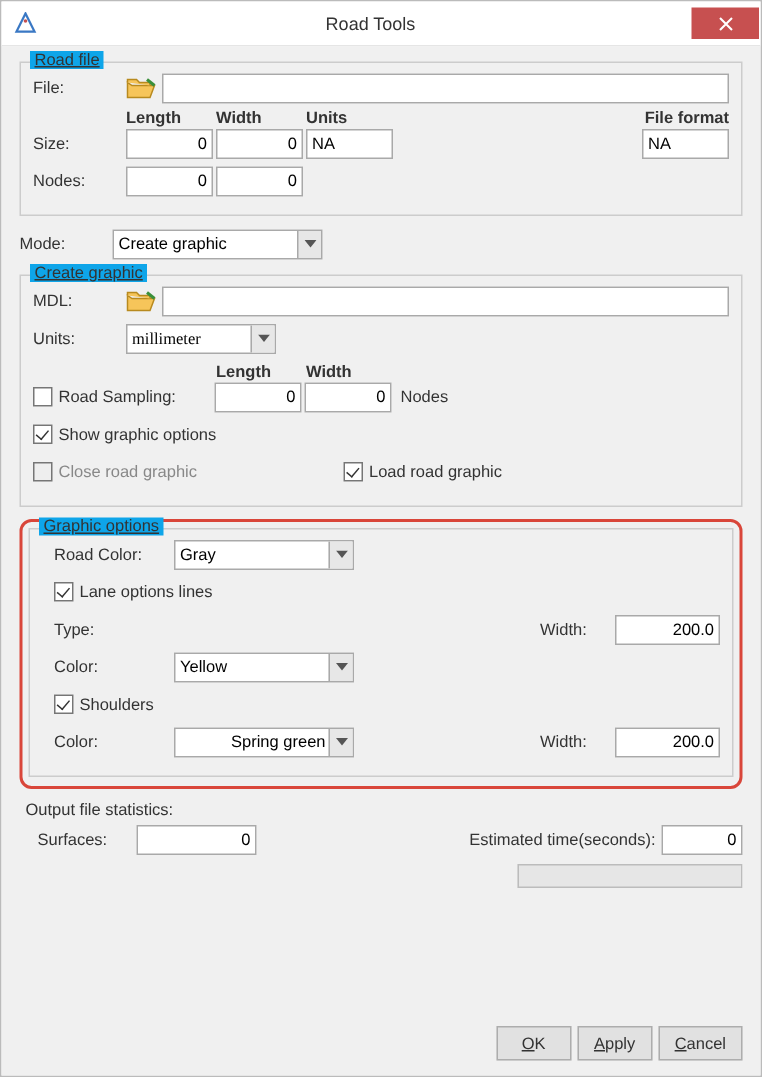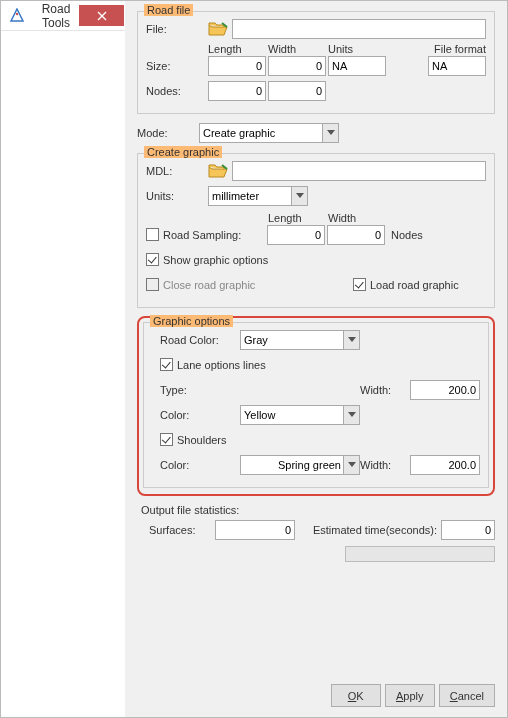--- a/index.html
+++ b/index.html
@@ -1,34 +1,34 @@
 <!DOCTYPE html>
 <html><head>
 <meta charset="utf-8">
 <style>
   * { box-sizing: border-box; font-family: "Segoe UI", Tahoma, sans-serif; font-size: 11px; }
   body { margin: 0; background: #fff; }
-  .window { width: 508px; height: 718px; border: 1px solid #bbb; background: #fff; display: flex; flex-direction: row; }
+  .window { width: 508px; height: 718px; border: 1px solid #bbb; background: #fff; display: flex; flex-direction: column; }
   .titlebar { height: 30px; background: #fff; display: flex; align-items: center; border-bottom: 1px solid #e5e5e5; }
   .app-icon { width: 16px; height: 16px; margin: 0 8px; }
   .title { flex: 1; text-align: center; color: #333; font-size: 12px; }
   .close-btn { width: 45px; height: 21px; background: #c75050; color: #fff; display: flex; align-items: center; justify-content: center; margin-right: 1px; margin-top:0; }
   .close-btn svg { width:10px; height:10px; }
   .body { flex: 1; padding: 10px 12px 10px 12px; background: #f0f0f0; position: relative; }
   .fieldset { border: 1px solid #ccc; padding: 6px 8px 8px 8px; margin-bottom: 8px; position: relative; }
-  .legend { position: absolute; top: -8px; left: 6px; background: #fdba74; padding: 0 3px; color: #333; }
+  .legend { position: absolute; top: -8px; left: 6px; background: #0ea5e9; padding: 0 3px; color: #333; text-decoration: underline; }
   .row { display: flex; align-items: center; margin-bottom: 4px; min-height: 21px; }
   .lbl { color: #333; }
   .lbl.disabled { color: #888; }
   .col-label { width: 62px; }
   .input-text { height: 20px; border: 1px solid #a9a9a9; background: #fff; padding: 0 3px; }
   .input-num { width: 58px; text-align: right; }
   .folder-icon { width: 20px; height: 18px; display:inline-flex; align-items:center; justify-content:center; margin-right:4px; }
   .hdr-row { display: flex; margin-left: 62px; }
-  .hdr-cell { color: #333; }
+  .hdr-cell { color: #333; font-weight: bold; }
   .select-wrap { position: relative; display: inline-block; }
   .select-wrap .input-text { padding-right: 18px; }
   .select-btn { position: absolute; right: 1px; top: 1px; width: 16px; height: 18px; background: #e7e7e7; border-left: 1px solid #a9a9a9; display:flex; align-items:center; justify-content:center; }
   .cb { width: 13px; height: 13px; border: 1px solid #767676; background: #fff; display: inline-flex; align-items:center; justify-content:center; margin-right: 4px; flex-shrink:0; }
   .cb.checked::after { content:""; width:7px; height:4px; border-left:1.5px solid #333; border-bottom:1.5px solid #333; transform: rotate(-50deg) translate(0px,-1px); }
   .cb.disabled { background:#eee; }
   .highlight-box { border: 2px solid #d9463a; border-radius: 8px; padding: 4px 4px 6px 4px; margin-bottom: 8px; }
   .stats-row { display:flex; align-items:center; margin-top:4px; }
   .progress { height: 16px; width: 150px; border:1px solid #bcbcbc; background: #e6e6e6; float:right; margin-top:6px; }
   .button-row { position:absolute; bottom:10px; right:12px; display:flex; gap:4px; }
@@ -110,21 +110,21 @@
               <path d="M1 4 L1 14 L16 14 L19 6 L4 6 Z" fill="#f6c55a" stroke="#b88a1f"></path>
               <path d="M1 4 L1 2 L7 2 L9 4 L16 4 L16 6" fill="#f6c55a" stroke="#b88a1f"></path>
               <path d="M14 2 L19 6" stroke="#3a8f3a" stroke-width="2"></path>
             </svg>
         </span>
         <input class="input-text" style="flex: 1 1 0%;" value="">
       </div>
       <div class="row">
         <span class="lbl col-label">Units:</span>
         <span class="select-wrap">
-          <input class="input-text" style="width: 100px;" value="millimeter">
+          <input class="input-text" style="width: 100px; font-family: Liberation Serif, serif;" value="millimeter">
           <span class="select-btn">
               <svg width="8" height="6" viewBox="0 0 8 6">
                 <path d="M0 0 L8 0 L4 5 Z" fill="#555"></path>
               </svg>
             </span>
         </span>
       </div>
       <div class="hdr-row" style="margin-left:122px;margin-top:6px">
         <span class="hdr-cell" style="width:60px">Length</span>
         <span class="hdr-cell" style="width:60px">Width</span>

